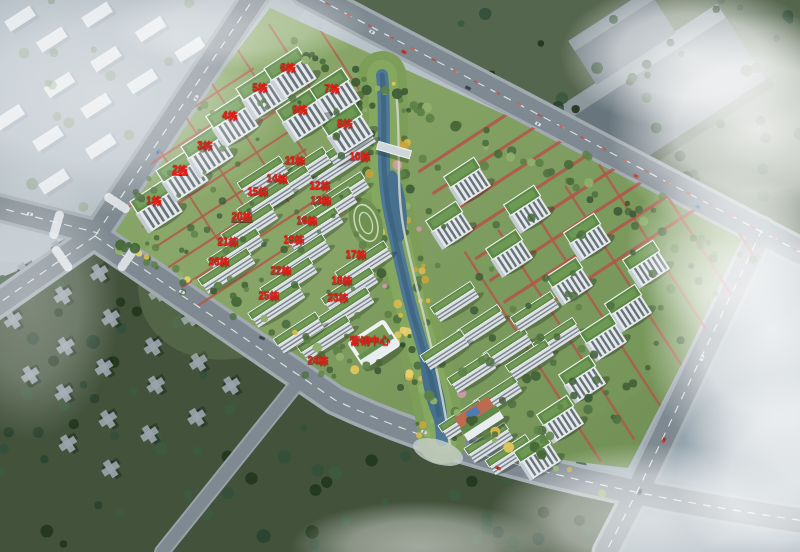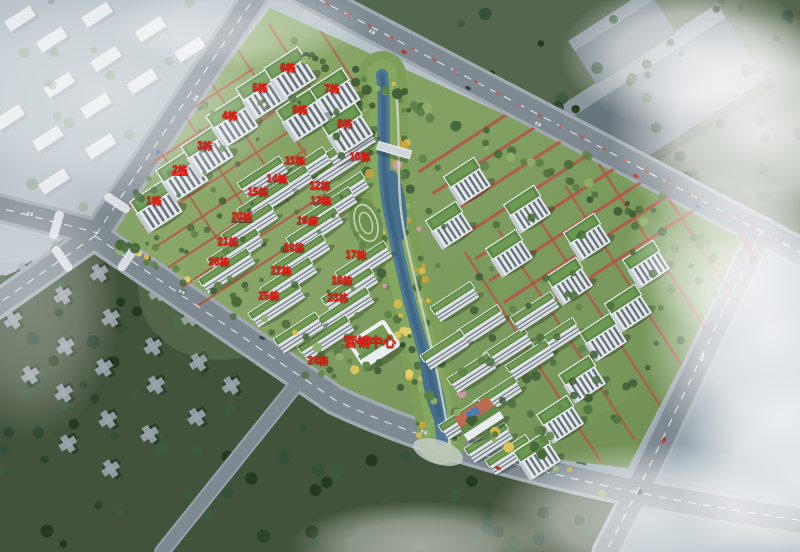--- a/index.html
+++ b/index.html
@@ -3,21 +3,21 @@
 <meta charset="utf-8">
 <style>
   html,body{margin:0;padding:0;background:#1c2126;}
   #stage{position:relative;width:800px;height:552px;overflow:hidden;
          font-family:"Liberation Sans","DejaVu Sans",sans-serif;}
   #stage svg{position:absolute;left:0;top:0;}
   #label-layer{position:absolute;left:0;top:0;width:800px;height:552px;pointer-events:none;}
   .blabel{position:absolute;transform:translate(-50%,-50%);font-weight:bold;font-size:10px;
           line-height:1;white-space:nowrap;letter-spacing:0;
           text-shadow:0 0 1px #8a1208,0 1px 1px rgba(80,0,0,.55);}
-  .blabel.small{font-size:13px;}
+  .blabel.small{font-size:10px;}
 </style>
 </head>
 <body>
 
 <div id="stage">
 <svg width="800" height="552" viewBox="0 0 800 552">
   <defs>
     <linearGradient id="gSky" x1="0" y1="0" x2="0" y2="1">
       <stop offset="0" stop-color="#b9c4ca"></stop>
           <stop offset="1" stop-color="#9fadb5"></stop>
@@ -1478,24 +1478,24 @@
       <span class="blabel" style="left: 288px; top: 68px; color: rgb(232, 35, 26);">6栋</span>
       <span class="blabel" style="left: 332px; top: 89px; color: rgb(232, 35, 26);">7栋</span>
       <span class="blabel" style="left: 345px; top: 124px; color: rgb(232, 35, 26);">8栋</span>
       <span class="blabel" style="left: 300px; top: 110px; color: rgb(232, 35, 26);">9栋</span>
       <span class="blabel" style="left: 328px; top: 157px; color: rgb(232, 35, 26); margin-left: 32px;">10栋</span>
       <span class="blabel" style="left: 295px; top: 161px; color: rgb(232, 35, 26);">11栋</span>
       <span class="blabel" style="left: 320px; top: 186px; color: rgb(232, 35, 26);">12栋</span>
       <span class="blabel" style="left: 321px; top: 201px; color: rgb(232, 35, 26);">13栋</span>
       <span class="blabel" style="left: 277px; top: 179px; color: rgb(232, 35, 26);">14栋</span>
       <span class="blabel" style="left: 258px; top: 192px; color: rgb(232, 35, 26);">15栋</span>
-      <span class="blabel" style="left: 307px; top: 221px; color: rgb(232, 35, 26); font-style: italic;">16栋</span>
+      <span class="blabel" style="left: 307px; top: 221px; color: rgb(232, 35, 26);">16栋</span>
       <span class="blabel" style="left: 356px; top: 255px; color: rgb(232, 35, 26);">17栋</span>
       <span class="blabel" style="left: 342px; top: 281px; color: rgb(232, 35, 26);">18栋</span>
-      <span class="blabel" style="left: 294px; top: 248px; color: rgb(232, 35, 26);">19栋</span>
+      <span class="blabel" style="left: 294px; top: 240px; color: rgb(232, 35, 26);">19栋</span>
       <span class="blabel" style="left: 242px; top: 217px; color: rgb(232, 35, 26); text-decoration: underline;">20栋</span>
       <span class="blabel" style="left: 228px; top: 242px; color: rgb(232, 35, 26);">21栋</span>
       <span class="blabel" style="left: 281px; top: 271px; color: rgb(232, 35, 26);">22栋</span>
       <span class="blabel" style="left: 338px; top: 298px; color: rgb(232, 35, 26);">23栋</span>
       <span class="blabel" style="left: 318px; top: 329px; color: rgb(232, 35, 26); margin-top: 32px;">24栋</span>
       <span class="blabel" style="left: 269px; top: 296px; color: rgb(232, 35, 26);">25栋</span>
       <span class="blabel" style="left: 219px; top: 262px; color: rgb(232, 35, 26);">26栋</span>
       <span class="blabel small" style="left: 370px; top: 341px; color: rgb(232, 35, 26);">营销中心</span>
     </div>
 </div>

